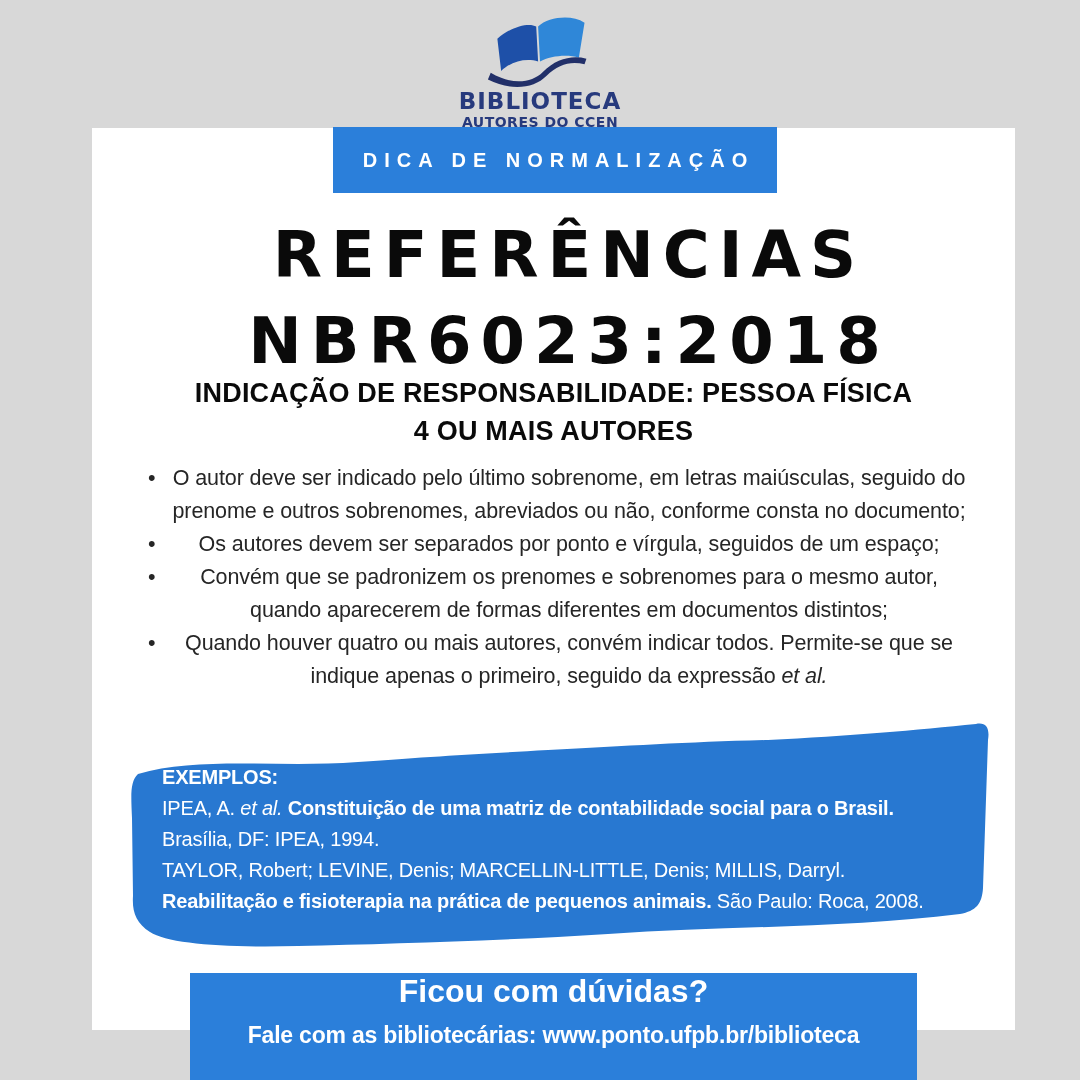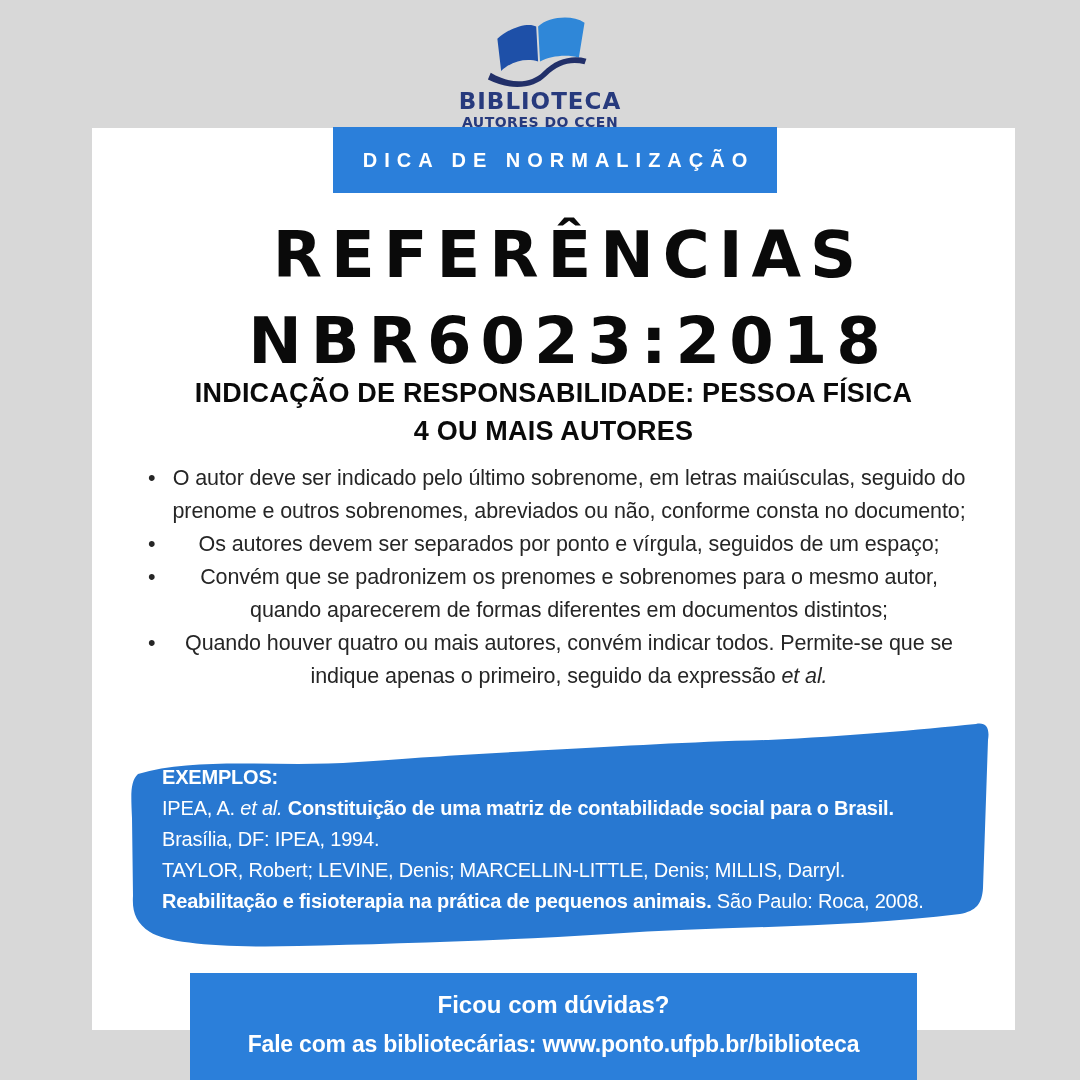--- a/index.html
+++ b/index.html
@@ -46,21 +46,21 @@
   .examples-text{position:relative;padding:42px 44px 0 34px;color:var(--white_text);
     font-size:20px;line-height:31px;letter-spacing:-.2px;}
   .examples-text p{margin:0;}
   .examples-heading{font-weight:700;}
   .examples-text b{font-weight:700;}
   .examples-text i{font-style:italic;}
 
   
   .footer{position:absolute;left:190px;top:973px;width:727px;height:107px;background:var(--accent_blue);
     color:#fff;text-align:center;font-weight:700;}
-  .footer-question{font-size:24px;margin-top:18px;}
+  .footer-question{font-size:32px;margin-top:0;}
   .footer-contact{font-size:23px;margin-top:12px;letter-spacing:-.2px;}
 </style>
 </head>
 <body>
 
 <div class="poster">
 
   <div class="logo">
     <span>
       <svg width="122" height="72" viewBox="0 0 122 76">

